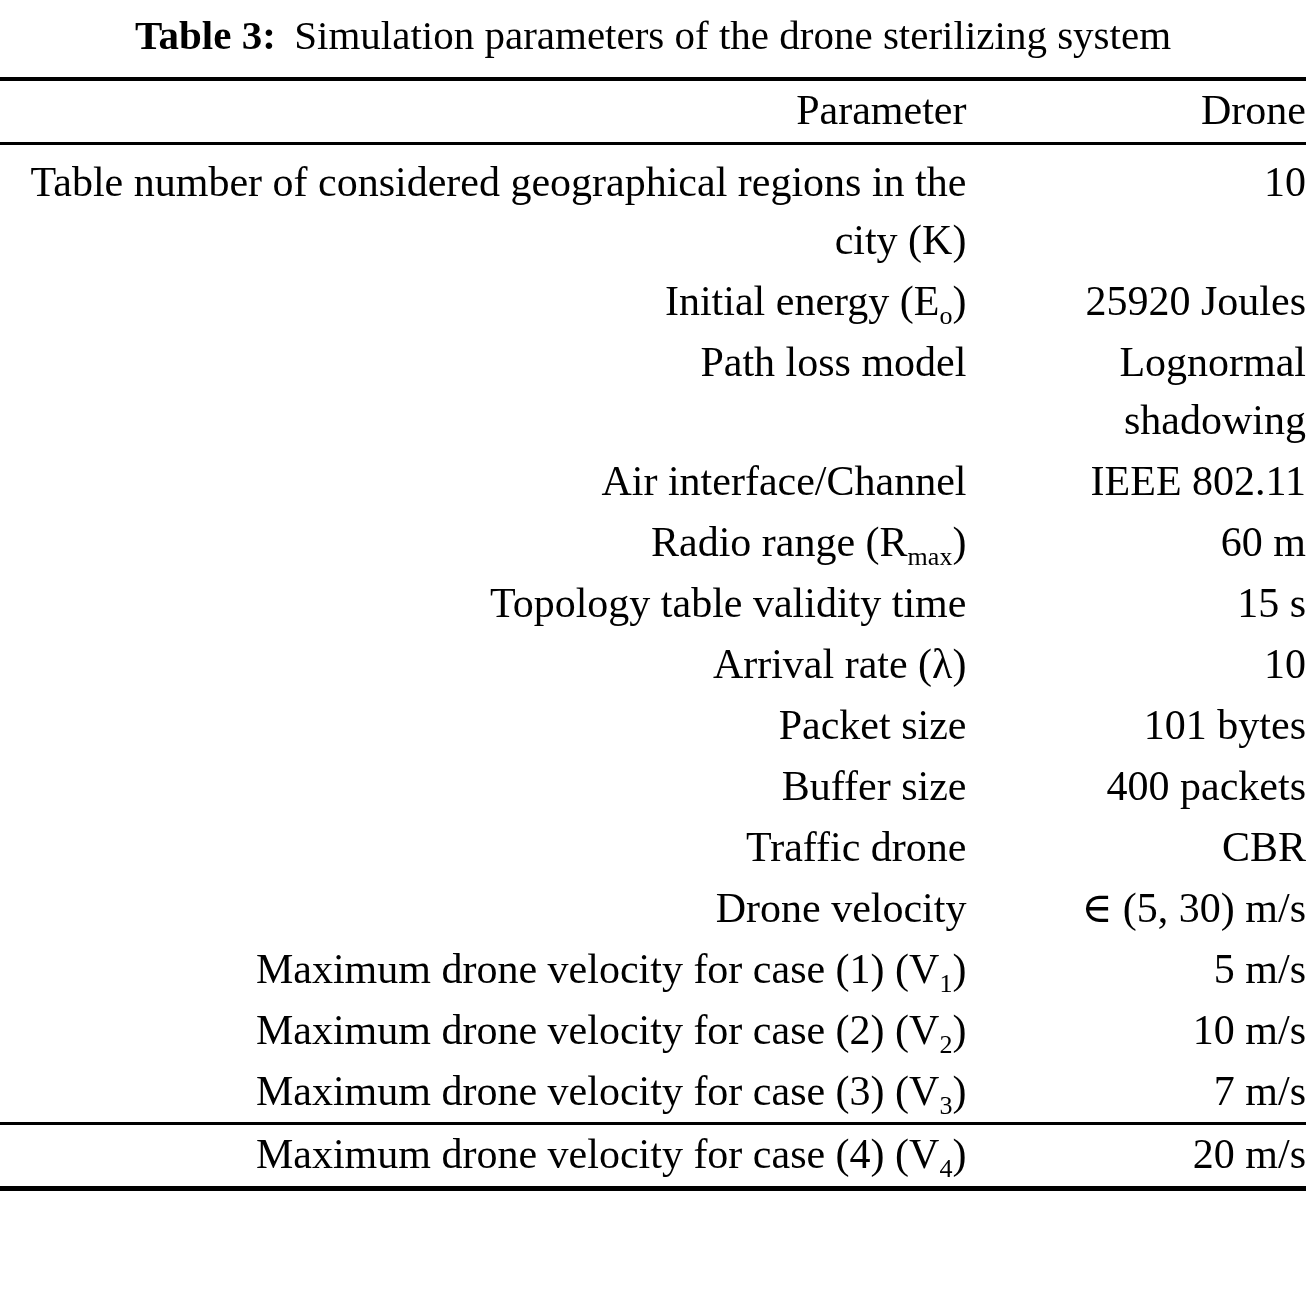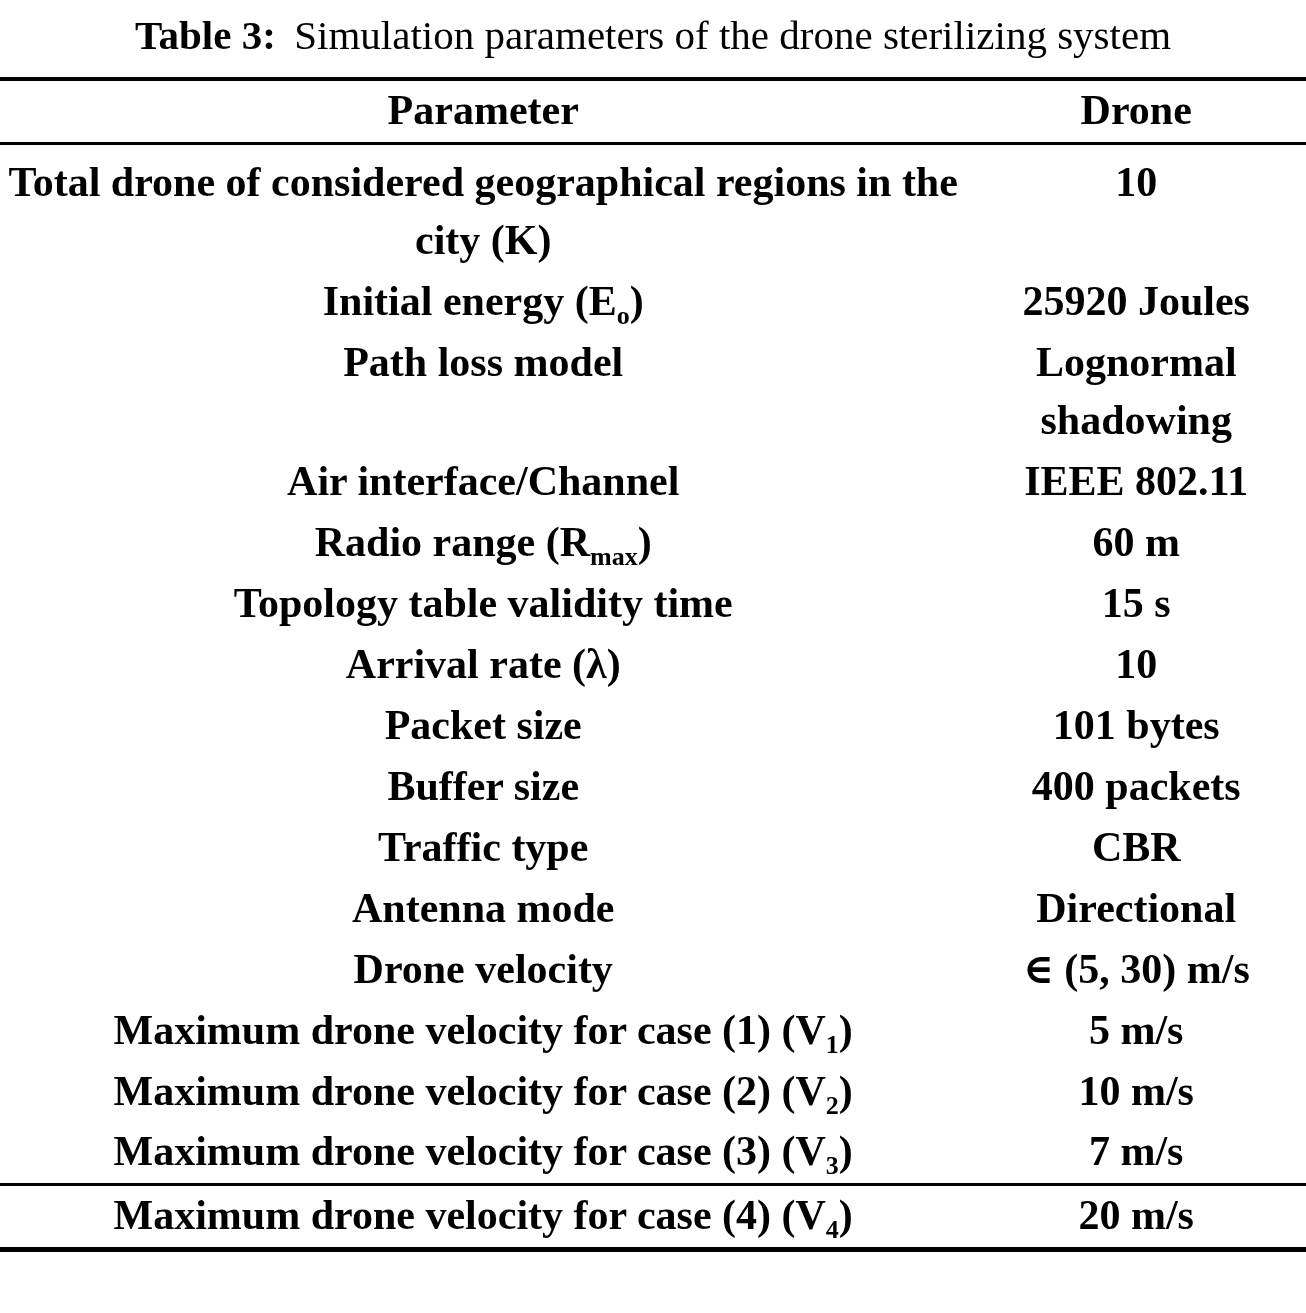--- a/index.html
+++ b/index.html
@@ -33,23 +33,23 @@
   }
   table.params {
     width: 100%;
     border-collapse: collapse;
     border-top: 4px solid #000;
     border-bottom: 5px solid #000;
     font-size: 42px;
   }
   table.params th,
   table.params td {
-    text-align: center;
+    text-align: right;
     vertical-align: top;
-    font-weight: bold;
+    font-weight: normal;
     line-height: 1.38;
     padding: 1px 0 2px 0;
   }
   th.param, td.param {
     width: 74%;
     padding-left: 5px;
     padding-right: 24px;
   }
   th.value, td.value {
     width: 26%;
@@ -81,21 +81,21 @@
 
   <table class="params">
     <thead>
       <tr>
         <th class="param">Parameter</th>
         <th class="value">Drone</th>
       </tr>
     </thead>
     <tbody>
         <tr>
-          <td class="param">Total drone of considered geographical regions in the city (K)</td>
+          <td class="param">Table number of considered geographical regions in the city (K)</td>
           <td class="value">10</td>
         </tr>
         <tr>
           <td class="param">Initial energy (E<sub>o</sub>)</td>
           <td class="value">25920 Joules</td>
         </tr>
         <tr>
           <td class="param">Path loss model</td>
           <td class="value">Lognormal shadowing</td>
         </tr>
@@ -117,26 +117,22 @@
         </tr>
         <tr>
           <td class="param">Packet size</td>
           <td class="value">101 bytes</td>
         </tr>
         <tr>
           <td class="param">Buffer size</td>
           <td class="value">400 packets</td>
         </tr>
         <tr>
-          <td class="param">Traffic type</td>
+          <td class="param">Traffic drone</td>
           <td class="value">CBR</td>
-        </tr>
-        <tr>
-          <td class="param">Antenna mode</td>
-          <td class="value">Directional</td>
         </tr>
         <tr>
           <td class="param">Drone velocity</td>
           <td class="value">∈ (5, 30) m/s</td>
         </tr>
         <tr>
           <td class="param">Maximum drone velocity for case (1) (V<sub>1</sub>)</td>
           <td class="value">5 m/s</td>
         </tr>
         <tr>

